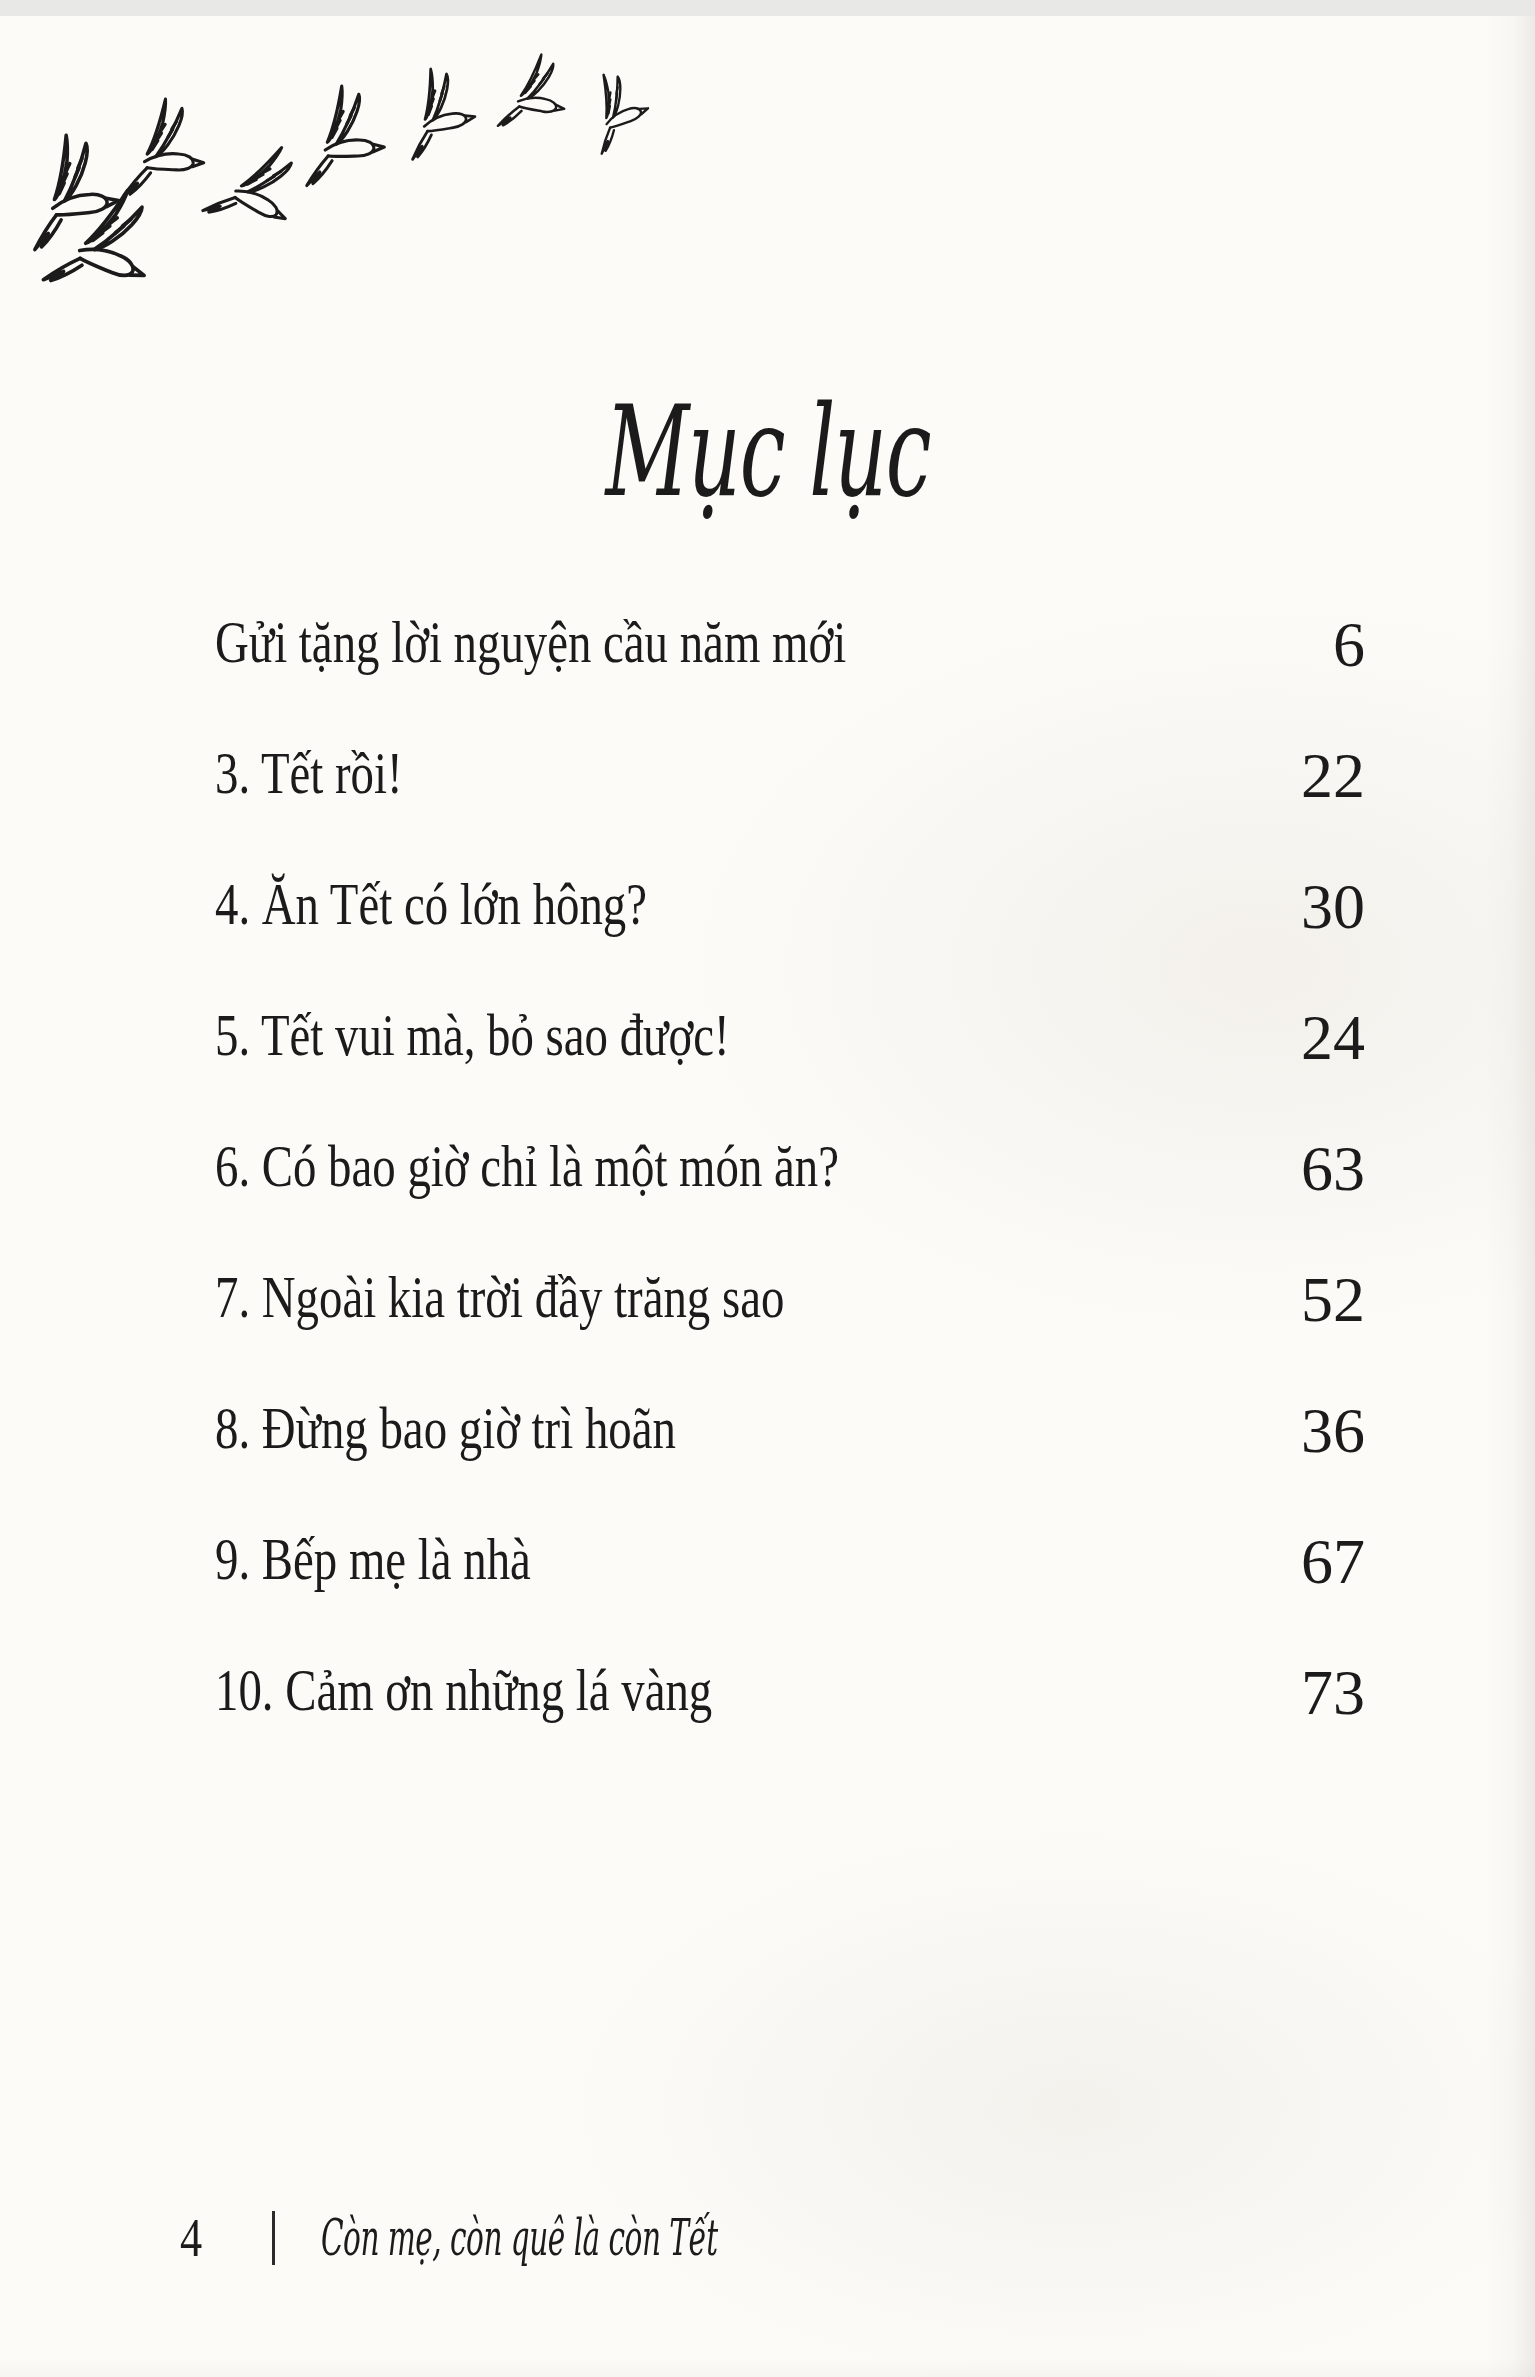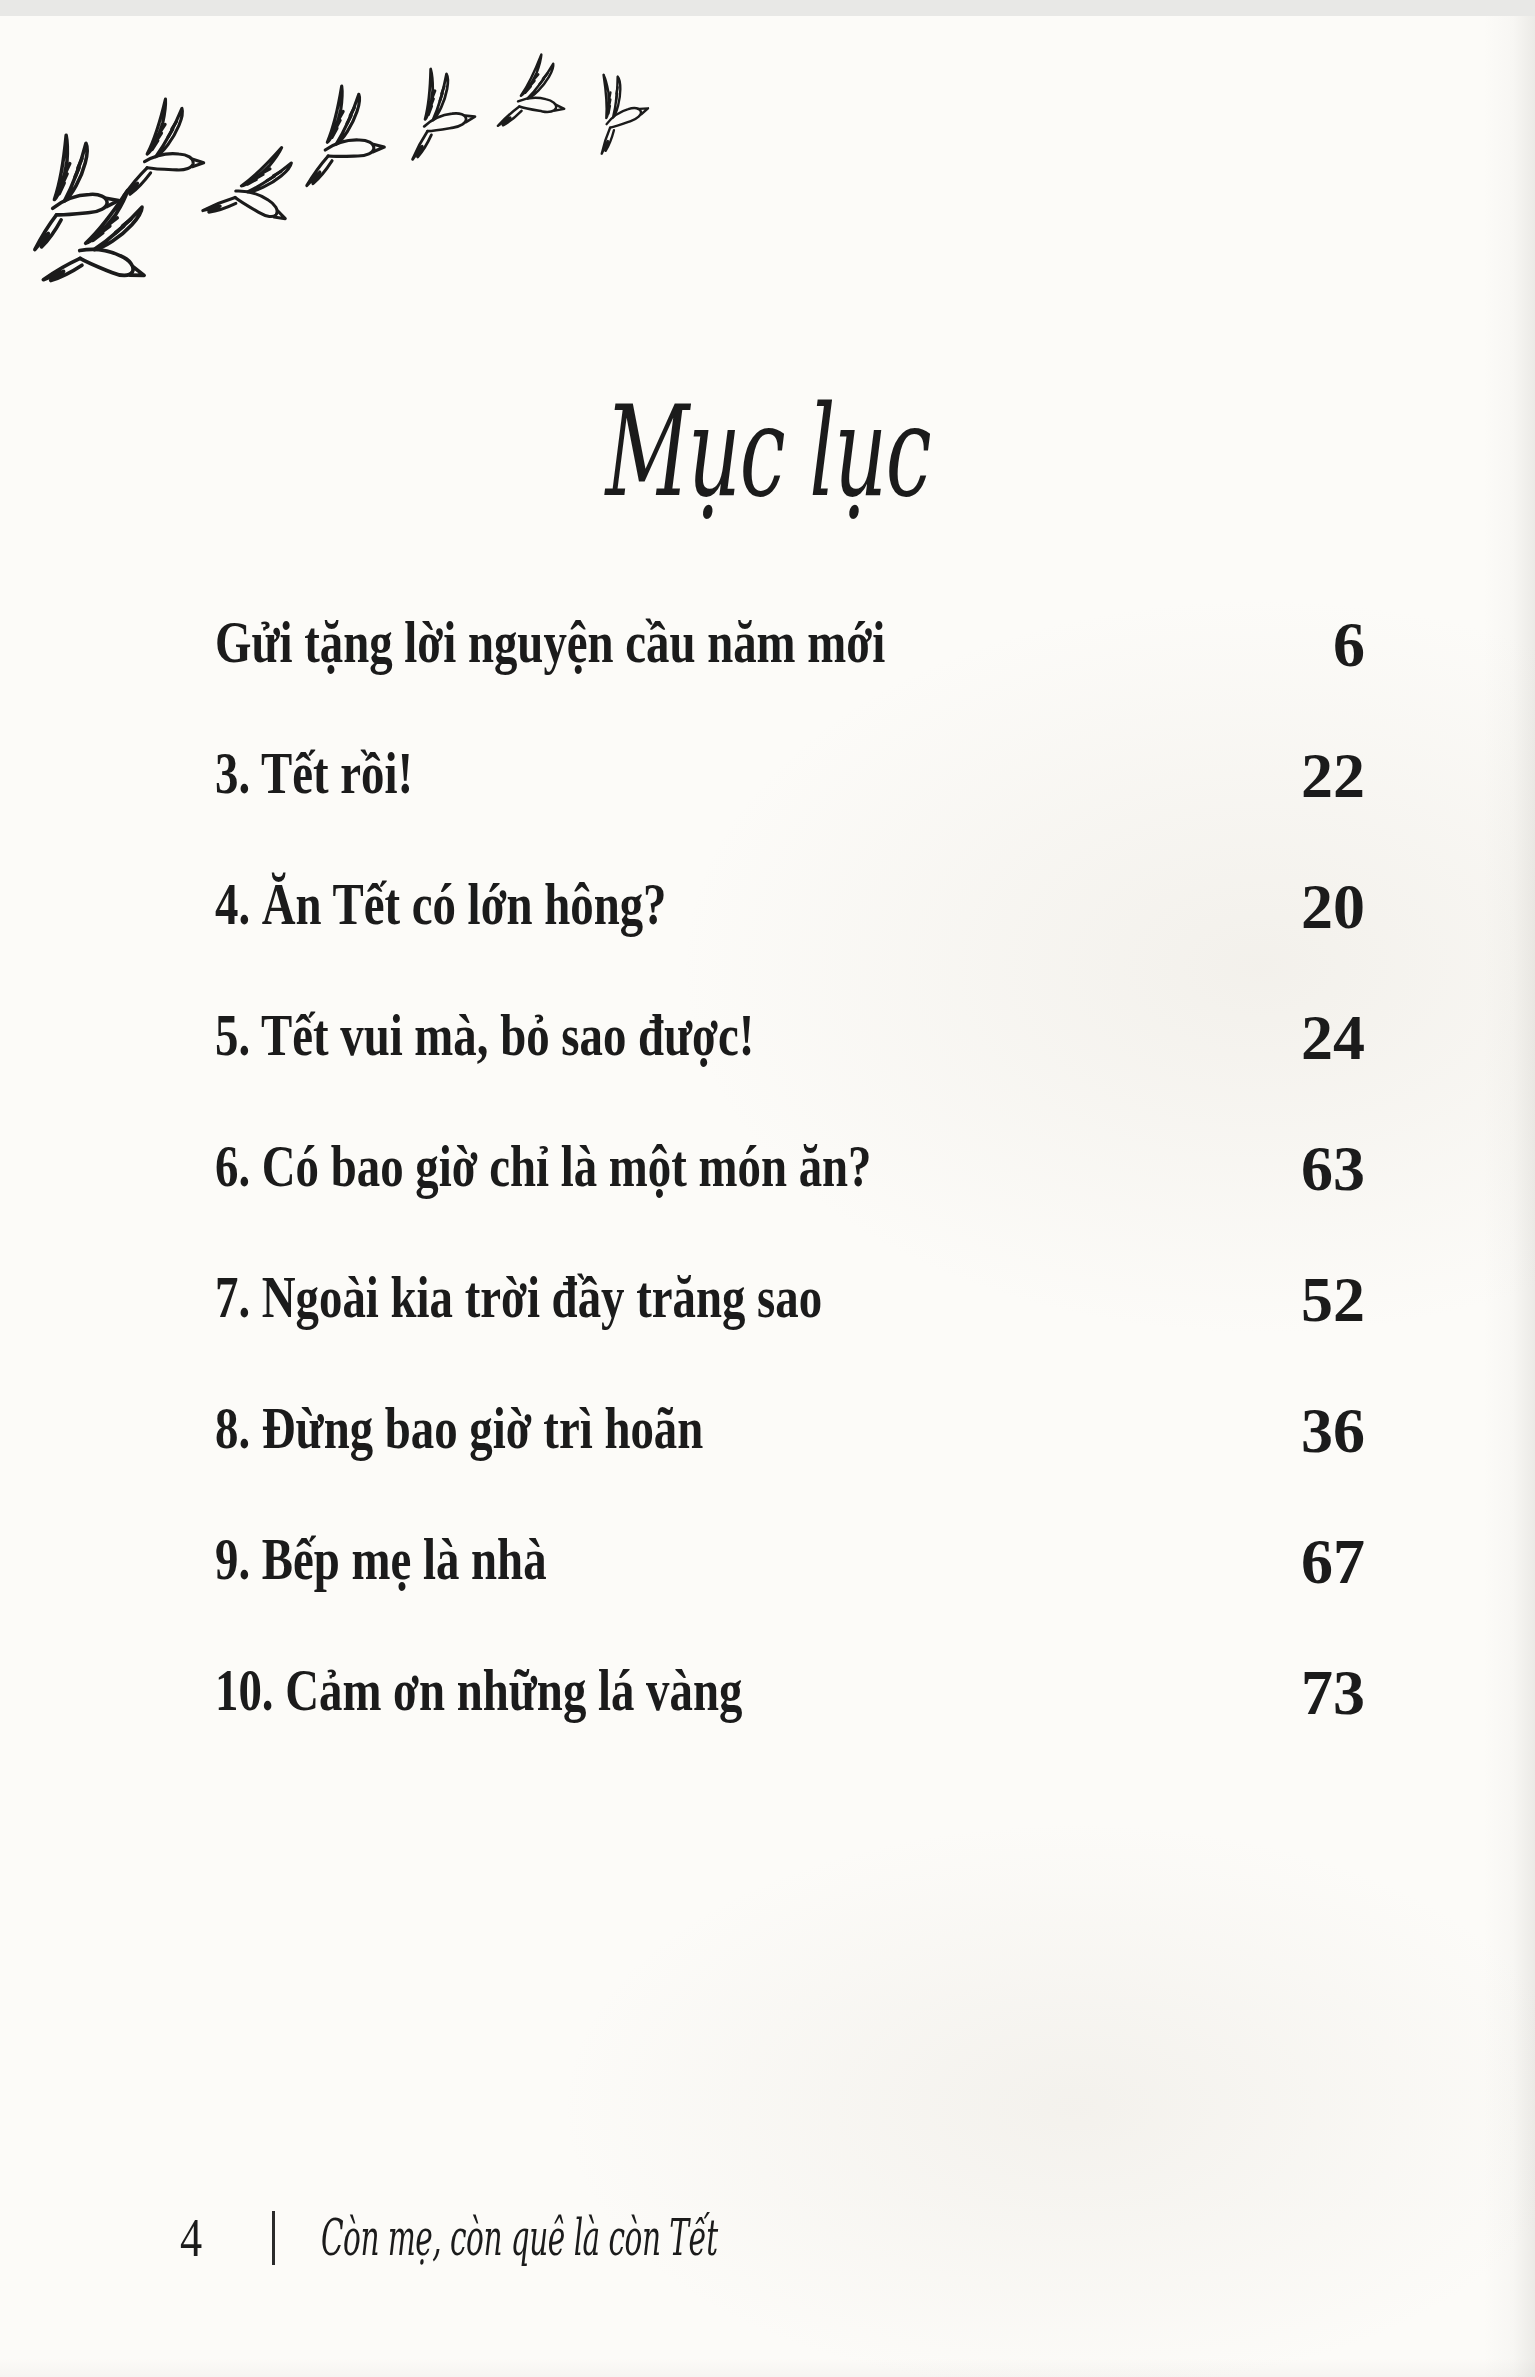--- a/index.html
+++ b/index.html
@@ -24,21 +24,21 @@
     position:absolute;left:0;right:0;top:373px;margin:0;
     text-align:center;
     font-family:"DejaVu Serif", serif;
     font-style:italic;font-weight:500;
     font-size:126px;line-height:1;
     transform:scaleX(0.65);
     letter-spacing:-1.8px;
   }
   
   .toc{position:absolute;left:215px;top:593px;width:1150px;}
-  .toc-row{height:131px;display:flex;justify-content:space-between;align-items:baseline;font-weight:bold;}
+  .toc-row{height:131px;display:flex;justify-content:space-between;align-items:baseline;}
   .toc-label{
     font-size:60px;line-height:1;white-space:nowrap;
     transform:scaleX(0.78);transform-origin:0 60%;
   }
   .toc-page{font-size:64px;line-height:1;position:relative;top:3.5px;}
   
   .footer{position:absolute;left:180px;top:2188px;height:67px;display:flex;align-items:center;}
   .footer-num{font-size:54px;line-height:1;transform:scaleX(0.82);transform-origin:0 50%;}
   .footer-bar{width:2.6px;height:54px;background:#2b2b2b;margin-left:65px;}
   .footer-title{
@@ -80,21 +80,21 @@
     <div class="toc-row">
       <span class="toc-label">Gửi tặng lời nguyện cầu năm mới</span>
       <span class="toc-page">6</span>
     </div>
     <div class="toc-row">
       <span class="toc-label">3. Tết rồi!</span>
       <span class="toc-page">22</span>
     </div>
     <div class="toc-row">
       <span class="toc-label">4. Ăn Tết có lớn hông?</span>
-      <span class="toc-page">20</span>
+      <span class="toc-page">30</span>
     </div>
     <div class="toc-row">
       <span class="toc-label">5. Tết vui mà, bỏ sao được!</span>
       <span class="toc-page">24</span>
     </div>
     <div class="toc-row">
       <span class="toc-label">6. Có bao giờ chỉ là một món ăn?</span>
       <span class="toc-page">63</span>
     </div>
     <div class="toc-row">

